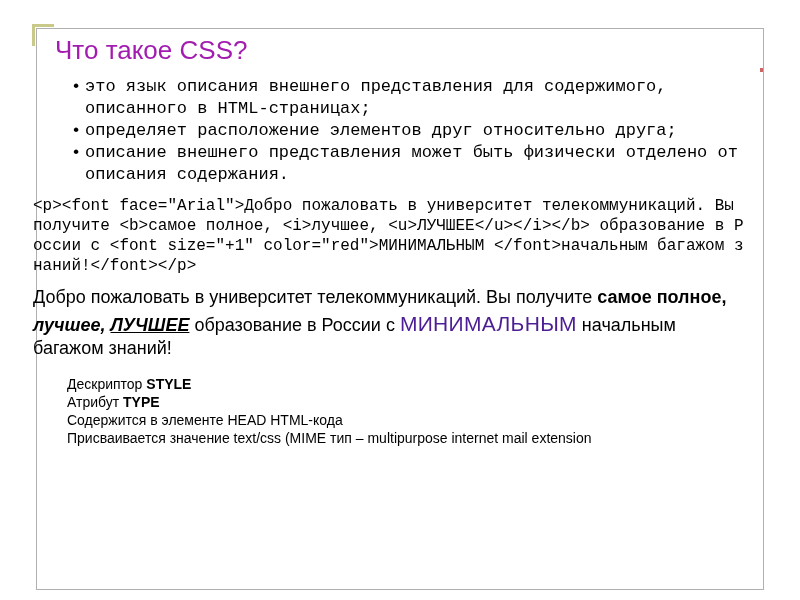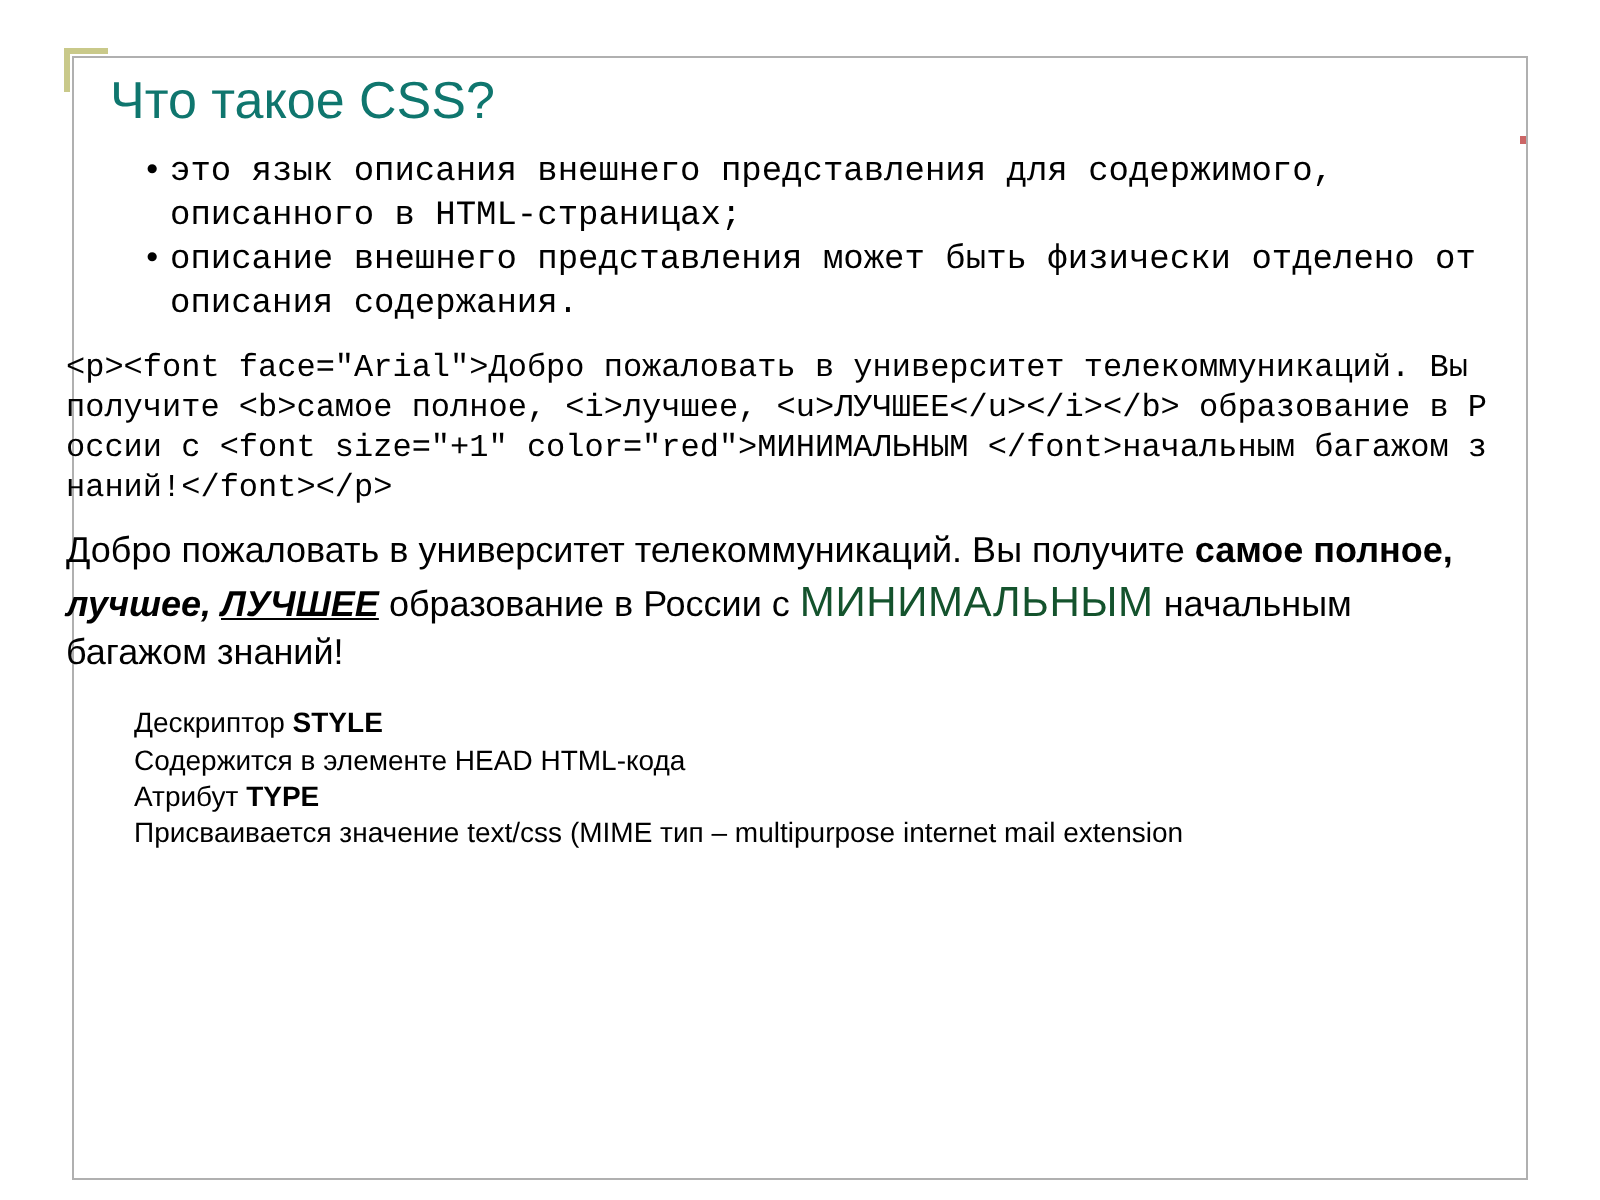--- a/index.html
+++ b/index.html
@@ -15,21 +15,21 @@
   .slide-frame {
     position: absolute;
     left: 36px;
     top: 28px;
     right: 36px;
     bottom: 10px;
     border: 1px solid #b0b0b0;
     padding: 2px 18px 10px 18px;
   }
   .title {
-    color: #0f766e;
+    color: #a21caf;
     font-size: 26px;
     font-family: Arial, sans-serif;
     font-weight: normal;
     margin-top: 4px;
     margin-bottom: 10px;
   }
   .corner-tl {
     position: absolute;
     left: 32px;
     top: 24px;
@@ -77,54 +77,55 @@
   .rendered {
     font-family: Arial, sans-serif;
     font-size: 18px;
     line-height: 1.3;
     margin-left: -22px;
     margin-bottom: 14px;
   }
   .rendered .bold { font-weight: bold; }
   .rendered .italic { font-style: italic; }
   .rendered .under { text-decoration: underline; }
-  .rendered .minimal { color: #14532d; font-size: 21px; letter-spacing: 0.3px; }
+  .rendered .minimal { color: #4c1d95; font-size: 21px; letter-spacing: 0.3px; }
   .desc {
     font-family: Arial, sans-serif;
     font-size: 14px;
     line-height: 1.3;
     margin-left: 12px;
   }
   .desc .b { font-weight: bold; }
 </style>
 </head>
 <body>
 
 <div class="corner-tl"></div>
 <div class="dot"></div>
 
 <div class="slide-frame">
 
   <div class="title">Что такое CSS?</div>
 
   <ul class="bullets">
     <li>это язык описания внешнего представления для содержимого, описанного в HTML-страницах;</li>
+    <li>определяет расположение элементов друг относительно друга;</li>
     <li>описание внешнего представления может быть физически отделено от описания содержания.</li>
   </ul>
 
   <div class="code-block">&lt;p&gt;&lt;font face="Arial"&gt;Добро пожаловать в университет телекоммуникаций. Вы получите &lt;b&gt;самое полное, &lt;i&gt;лучшее, &lt;u&gt;ЛУЧШЕЕ&lt;/u&gt;&lt;/i&gt;&lt;/b&gt; образование в России с &lt;font size="+1" color="red"&gt;МИНИМАЛЬНЫМ &lt;/font&gt;начальным багажом знаний!&lt;/font&gt;&lt;/p&gt;</div>
 
   <div class="rendered">
     <span>Добро пожаловать в университет телекоммуникаций. Вы получите </span><span class="bold">самое полное, </span><span class="bold italic">лучшее, </span><span class="bold italic under">ЛУЧШЕЕ</span><span> образование в России с </span><span class="minimal">МИНИМАЛЬНЫМ</span><span> начальным багажом знаний!</span>
   </div>
 
   <div class="desc">
     <div>
       <span>Дескриптор </span><span class="b">STYLE</span>
     </div>
-    <div>Содержится в элементе HEAD HTML-кода</div>
     <div>
       <span>Атрибут </span><span class="b">TYPE</span>
     </div>
+    <div>Содержится в элементе HEAD HTML-кода</div>
     <div>Присваивается значение text/css (MIME тип – multipurpose internet mail extension</div>
   </div>
 
 </div>
 
 </body></html>

